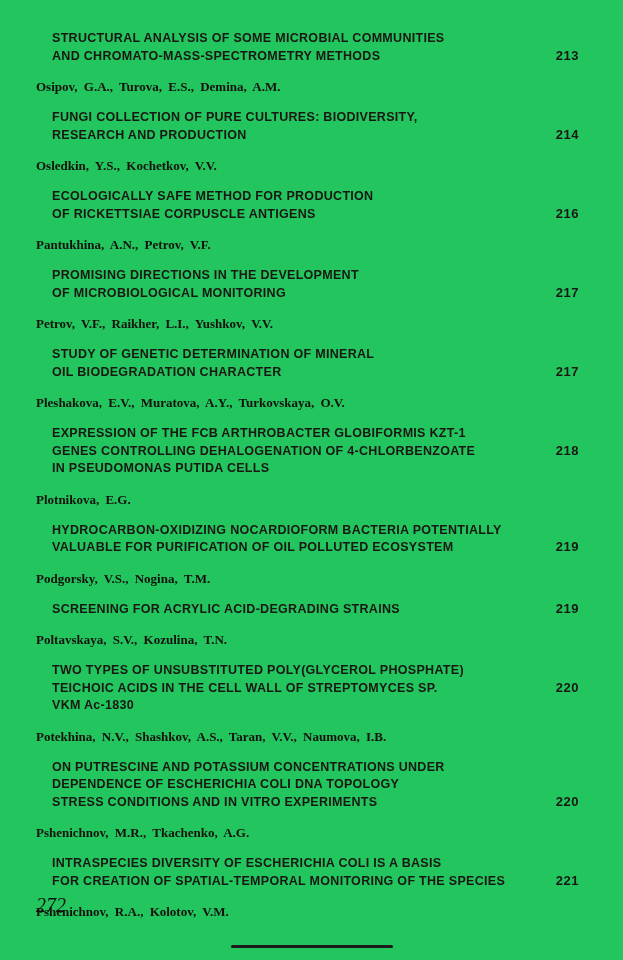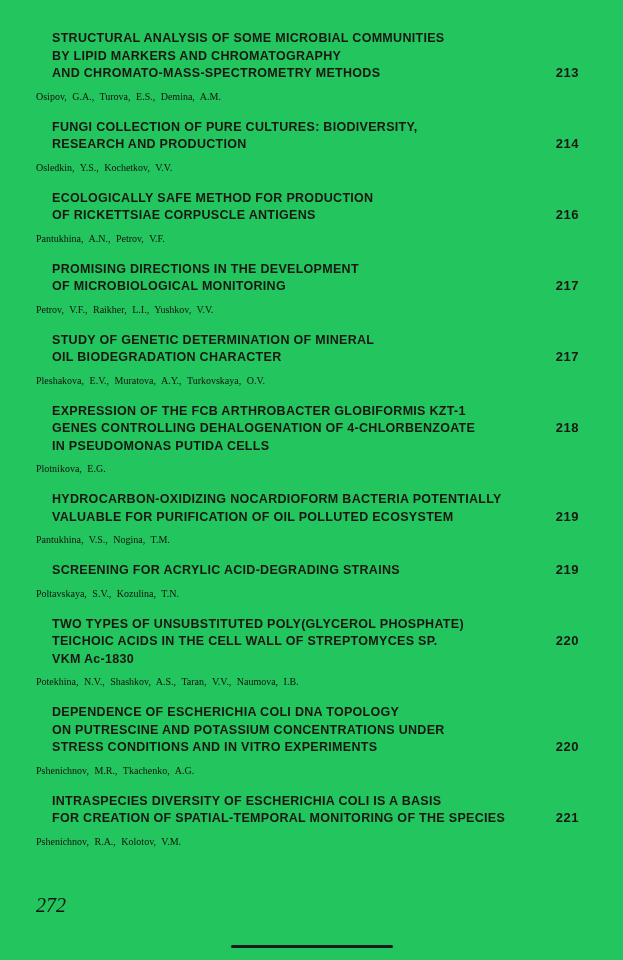--- a/index.html
+++ b/index.html
@@ -41,26 +41,27 @@
     margin-left: auto;
     padding-left: 14px;
     font-size: 13px;
     font-weight: bold;
     color: #1a1713;
     letter-spacing: 0.5px;
     text-align: right;
   }
   .authors {
     font-family: "Liberation Serif", serif;
-    font-size: 10px;
+    font-size: 13px;
     color: #14110d;
     line-height: 20px;
-    margin-top: 4px;
+    margin-top: 12px;
     word-spacing: 3px;
     white-space: nowrap;
+    font-weight: bold;
   }
   .footer-num {
     position: absolute;
     left: 36px;
     top: 894px;
     font-family: "Liberation Serif", serif;
     font-size: 20px;
     color: #14110d;
     font-style: italic;
   }
@@ -78,23 +79,20 @@
 <body>
 
 <div class="page">
   <div class="content">
 
     <div class="entry">
       <div class="trow">
         <span class="ttext">STRUCTURAL ANALYSIS OF SOME MICROBIAL COMMUNITIES</span>
       </div>
       <div class="trow">
-        <span class="ttext">BY LIPID MARKERS AND CHROMATOGRAPHY</span>
-      </div>
-      <div class="trow">
         <span class="ttext">AND CHROMATO-MASS-SPECTROMETRY METHODS</span>
         <span class="pnum">213</span>
       </div>
       <div class="authors">Osipov, G.A., Turova, E.S., Demina, A.M.</div>
     </div>
 
     <div class="entry">
       <div class="trow">
         <span class="ttext">FUNGI COLLECTION OF PURE CULTURES: BIODIVERSITY,</span>
       </div>
@@ -154,21 +152,21 @@
     </div>
 
     <div class="entry">
       <div class="trow">
         <span class="ttext">HYDROCARBON-OXIDIZING NOCARDIOFORM BACTERIA POTENTIALLY</span>
       </div>
       <div class="trow">
         <span class="ttext">VALUABLE FOR PURIFICATION OF OIL POLLUTED ECOSYSTEM</span>
         <span class="pnum">219</span>
       </div>
-      <div class="authors">Pantukhina, V.S., Nogina, T.M.</div>
+      <div class="authors">Podgorsky, V.S., Nogina, T.M.</div>
     </div>
 
     <div class="entry">
       <div class="trow">
         <span class="ttext">SCREENING FOR ACRYLIC ACID-DEGRADING STRAINS</span>
         <span class="pnum">219</span>
       </div>
       <div class="authors">Poltavskaya, S.V., Kozulina, T.N.</div>
     </div>
 
@@ -181,24 +179,24 @@
         <span class="pnum">220</span>
       </div>
       <div class="trow">
         <span class="ttext">VKM Ac-1830</span>
       </div>
       <div class="authors">Potekhina, N.V., Shashkov, A.S., Taran, V.V., Naumova, I.B.</div>
     </div>
 
     <div class="entry">
       <div class="trow">
+        <span class="ttext">ON PUTRESCINE AND POTASSIUM CONCENTRATIONS UNDER</span>
+      </div>
+      <div class="trow">
         <span class="ttext">DEPENDENCE OF ESCHERICHIA COLI DNA TOPOLOGY</span>
-      </div>
-      <div class="trow">
-        <span class="ttext">ON PUTRESCINE AND POTASSIUM CONCENTRATIONS UNDER</span>
       </div>
       <div class="trow">
         <span class="ttext">STRESS CONDITIONS AND IN VITRO EXPERIMENTS</span>
         <span class="pnum">220</span>
       </div>
       <div class="authors">Pshenichnov, M.R., Tkachenko, A.G.</div>
     </div>
 
     <div class="entry">
       <div class="trow">

